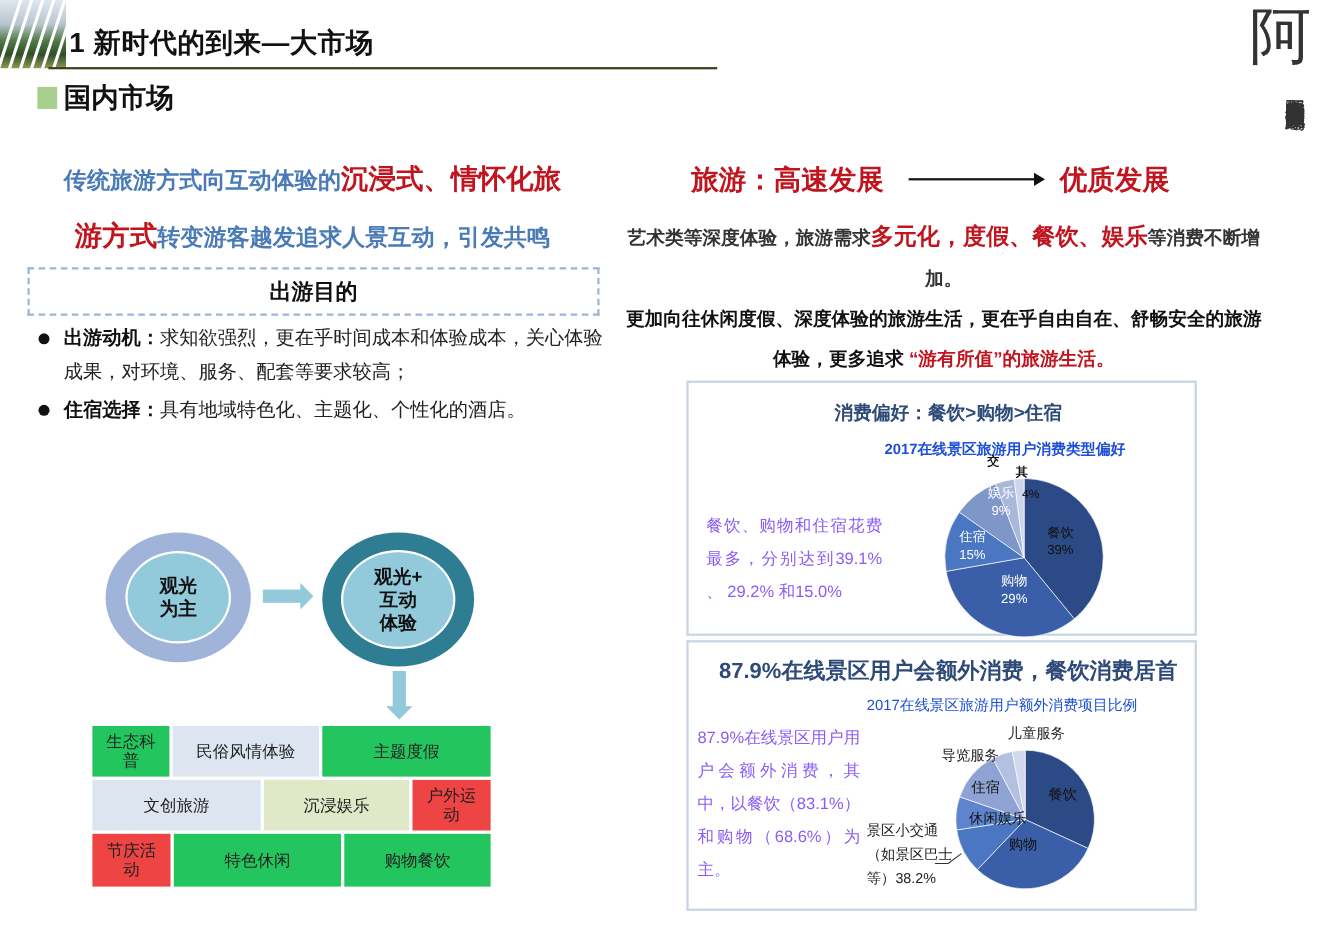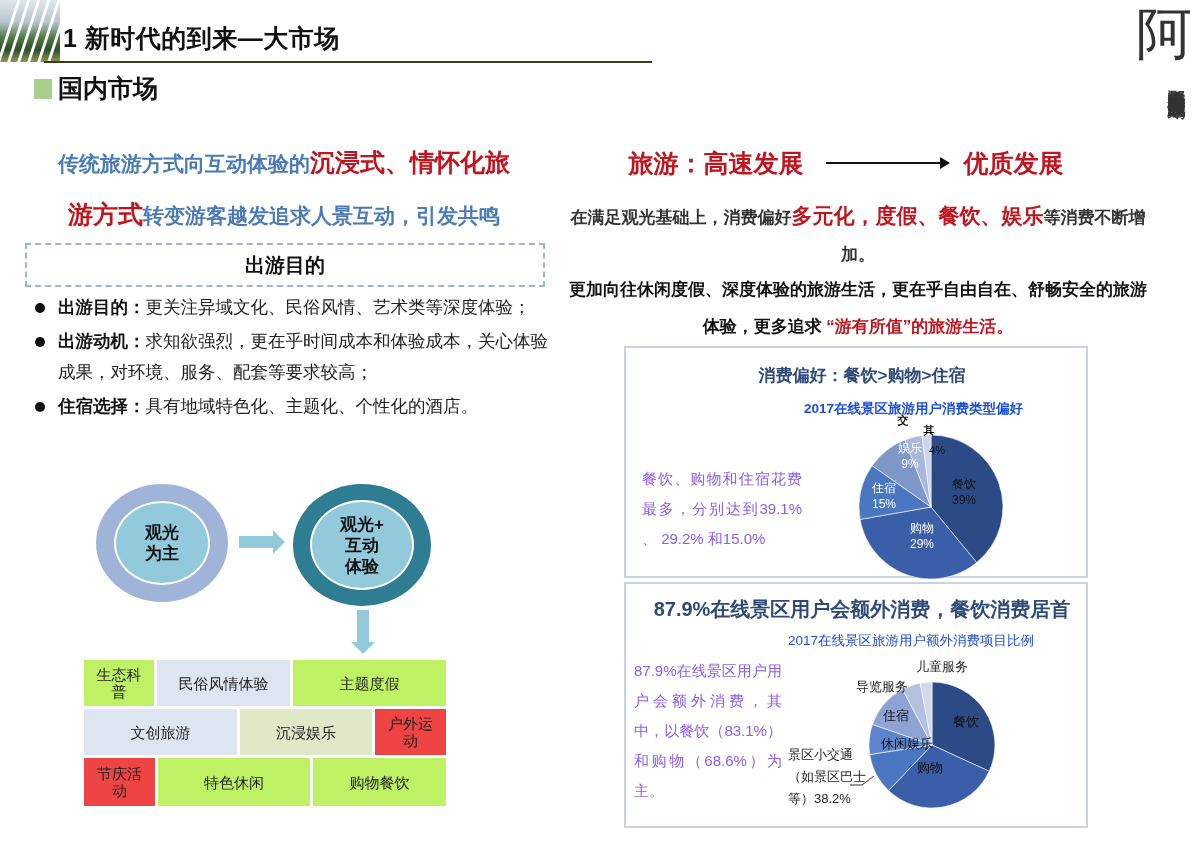--- a/index.html
+++ b/index.html
@@ -83,21 +83,21 @@
     .arrow-down::after {
       content: ""; position: absolute; left: -6px; bottom: -10px;
       border-top: 12px solid #92cadb; border-left: 12px solid transparent; border-right: 12px solid transparent;
     }
 
     .grid { position: absolute; left: 84px; top: 660px; width: 362px; height: 146px; }
     .cell {
       position: absolute; display: flex; align-items: center; justify-content: center; text-align: center;
       font-size: 15px; color: #222; line-height: 17px;
     }
-    .c-blue { background: #bef264; }
+    .c-blue { background: #22c55e; }
     .c-pale { background: #dde5f0; }
     .c-green { background: #dfe9c8; }
     .c-gray { background: #ef4444; }
 
     .r-title {
       position: absolute; left: 566px; top: 143px; width: 560px; height: 40px;
       display: flex; align-items: center; justify-content: center; font-size: 25px; font-weight: bold; color: #c0151f;
     }
     .r-title .arrow { display: inline-block; position: relative; width: 122px; height: 2px; background: #111; margin: 0 16px 0 22px; }
     .r-title .arrow::after {
@@ -151,24 +151,20 @@
   <span class="em">游方式</span><span>转变游客越发追求人景互动，引发共鸣</span>
 </div>
 
 <div class="feature-box">
   <span>出游目的</span>
 </div>
 
 <div class="bullets">
   <div class="bullet">
     <span class="dot"></span>
-    <b>出游目的：</b><span>更关注异域文化、民俗风情、艺术类等深度体验；</span>
-  </div>
-  <div class="bullet">
-    <span class="dot"></span>
     <b>出游动机：</b><span>求知欲强烈，更在乎时间成本和体验成本，关心体验成果，对环境、服务、配套等要求较高；</span>
   </div>
   <div class="bullet">
     <span class="dot"></span>
     <b>住宿选择：</b><span>具有地域特色化、主题化、个性化的酒店。</span>
   </div>
 </div>
 
 <div class="ring ring1">
   <div class="inner" style="white-space:pre-line">观光
@@ -193,21 +189,21 @@
   <div class="cell c-blue" style="left:74px;top:98px;width:152px;height:48px">特色休闲</div>
   <div class="cell c-blue" style="left:229px;top:98px;width:133px;height:48px">购物餐饮</div>
 </div>
 
 <div class="r-title">
   <span>旅游：高速发展</span>
   <span class="arrow"></span>
   <span>优质发展</span>
 </div>
 <div class="r-para rp1">
-  <span>在满足观光基础上，消费偏好</span><span class="red">多元化，度假、餐饮、娱乐</span><span>等消费不断增加。</span>
+  <span>艺术类等深度体验，旅游需求</span><span class="red">多元化，度假、餐饮、娱乐</span><span>等消费不断增加。</span>
 </div>
 <div class="r-para rp2">
   <span>更加向往休闲度假、深度体验的旅游生活，更在乎自由自在、舒畅安全的旅游体验，更多追求</span> <span class="red-s">“游有所值”的旅游生活。</span>
 </div>
 
 <div class="panel panel1">
   <div class="panel-title">消费偏好：餐饮&gt;购物&gt;住宿</div>
   <div class="chart-title" style="left:178px;top:52px;font-weight:bold;">2017在线景区旅游用户消费类型偏好</div>
   <div class="panel-text" style="left:16px;top:116px;width:160px;">餐饮、购物和住宿花费最多，分别达到39.1% 、 29.2% 和15.0%</div>
   <svg class="pie-svg" style="left:232px;top:86px" width="146" height="146" viewBox="-73 -73 146 146">

